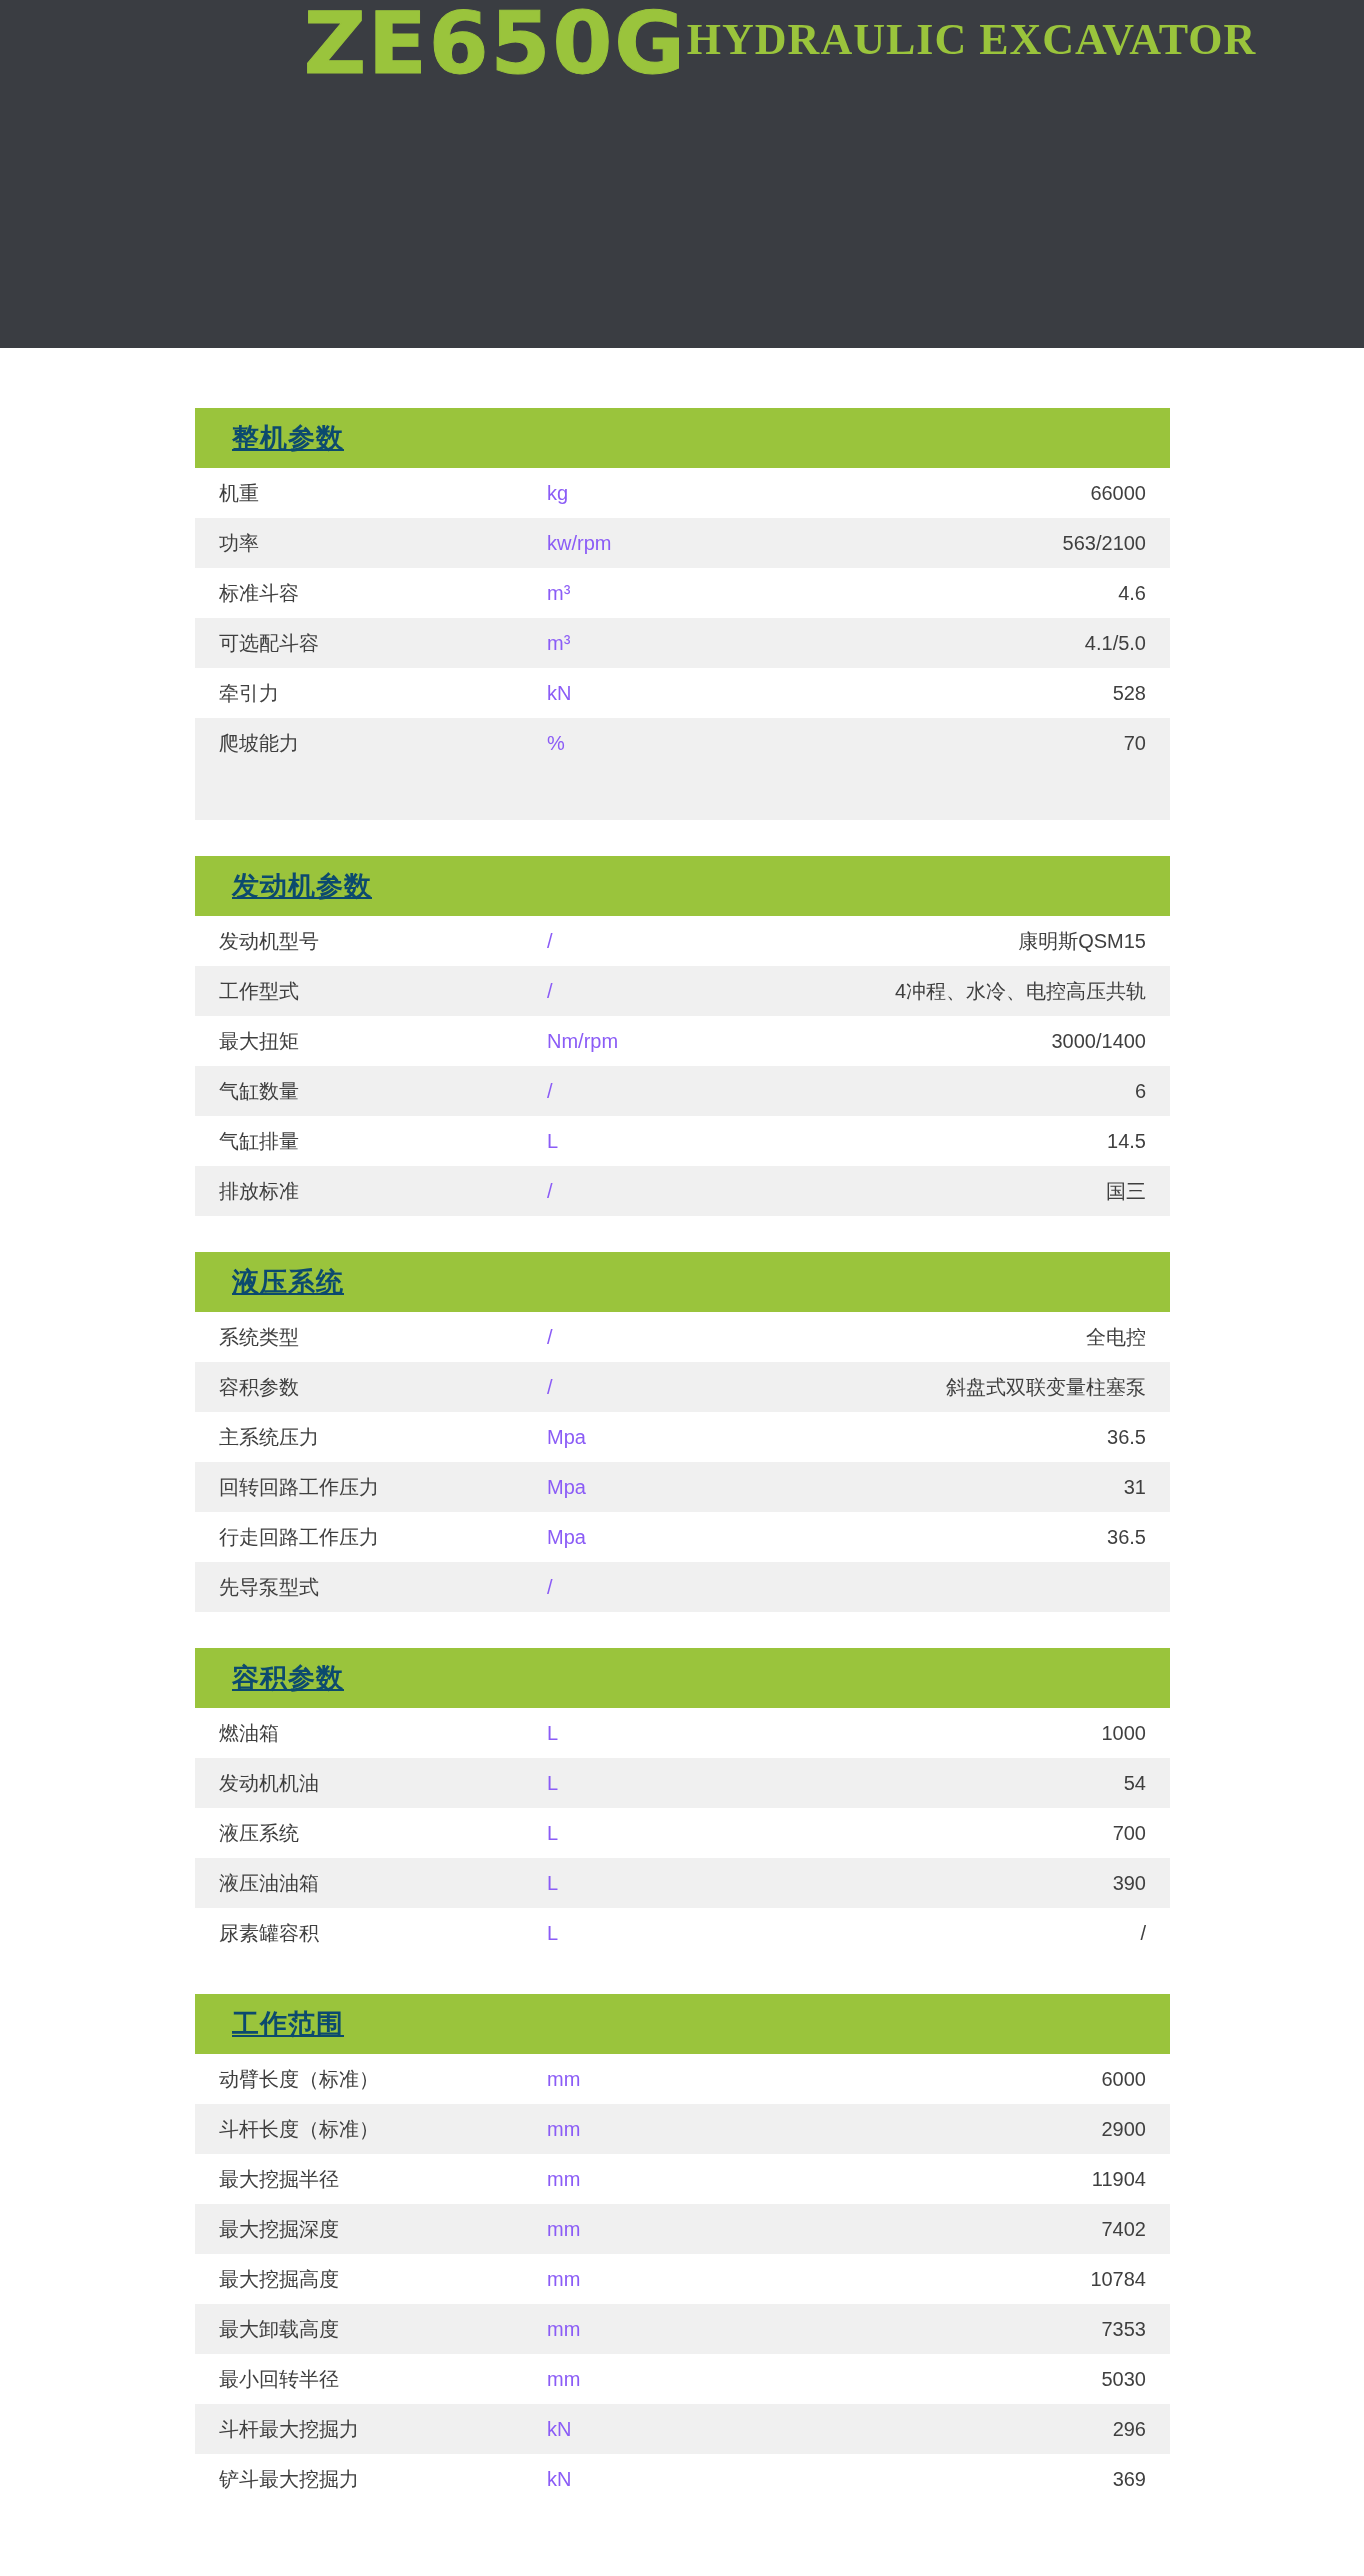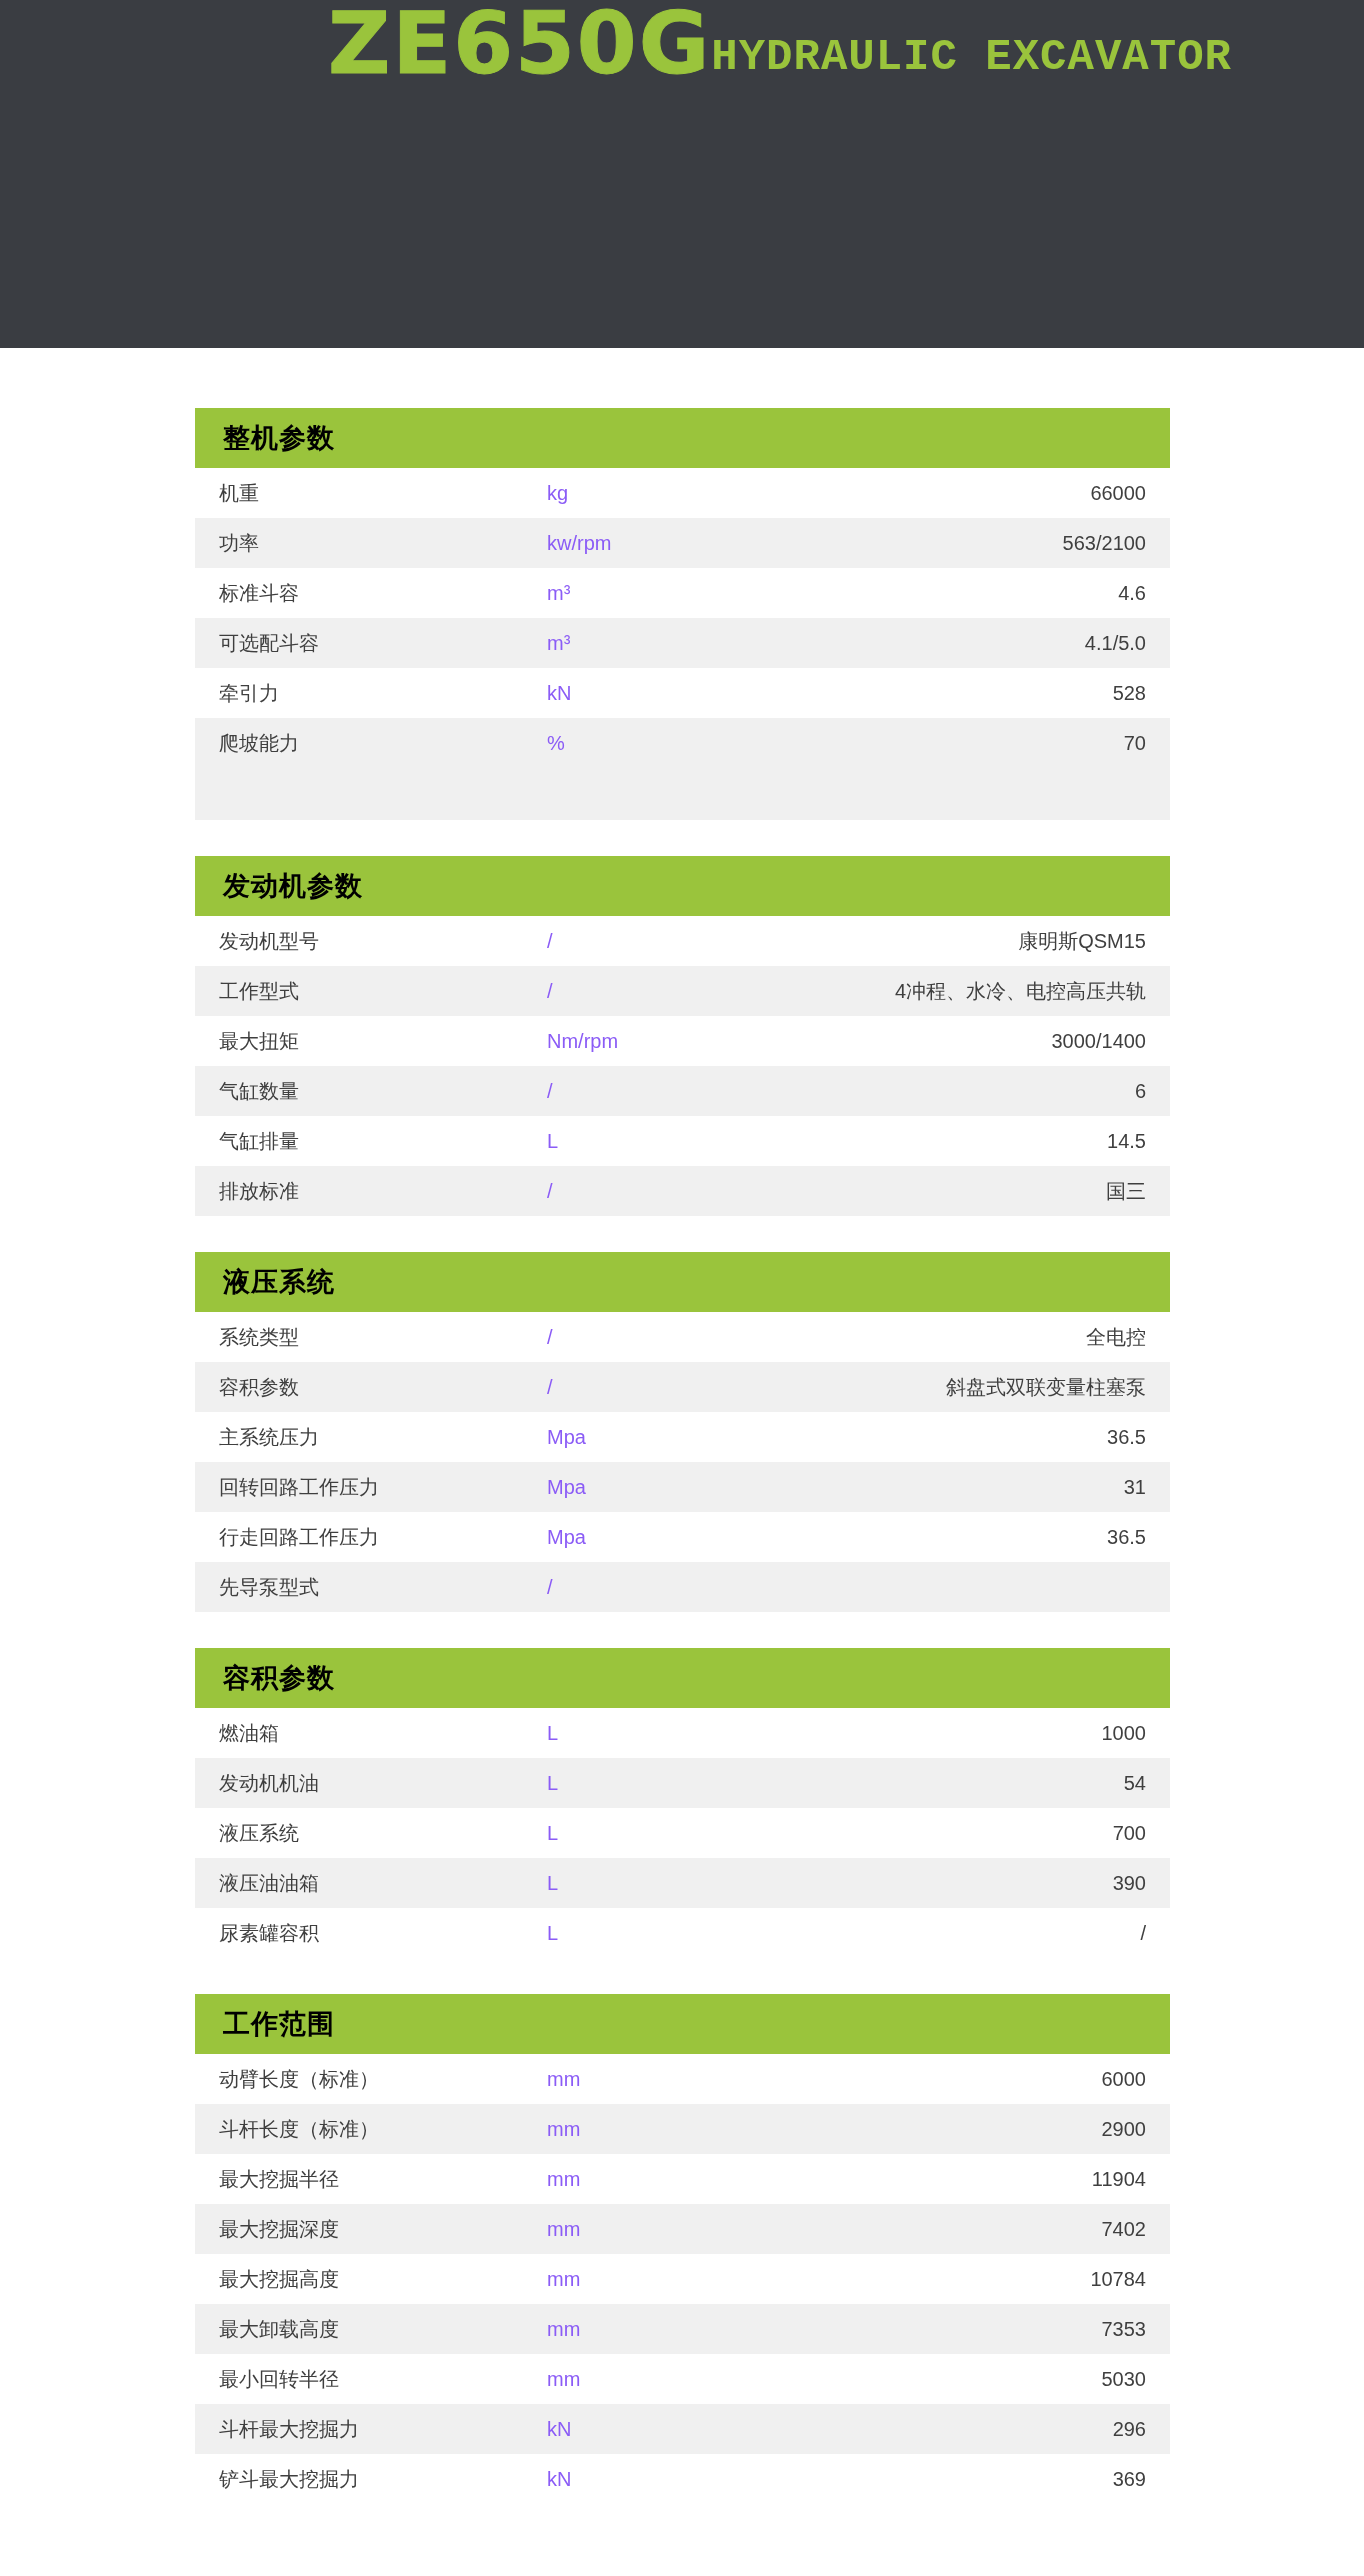--- a/index.html
+++ b/index.html
@@ -31,38 +31,39 @@
     letter-spacing: 2px;
     line-height: 1.0;
     font-family: "DejaVu Sans", sans-serif;
     -webkit-text-stroke: 1px #9ac43c;
   }
   .header-sub {
     color: #9ac43c;
     font-size: 44px;
     font-weight: bold;
     letter-spacing: 1px;
-    margin-top: 32px;
-    font-family: Liberation Mono, monospace;
+    margin-top: 14px;
+    font-family: Liberation Serif, serif;
   }
 
   
   .content {
     padding: 60px 195px 60px 195px;
   }
   .section {
     margin-bottom: 36px;
   }
   .section-head {
     background: #9ac43c;
-    color: #000000;
+    color: #0c4a6e;
     font-size: 27px;
     font-weight: bold;
-    padding: 12px 24px 12px 28px;
+    padding: 12px 24px 12px 37px;
     letter-spacing: 1px;
+    text-decoration: underline;
   }
   .rows { }
   .row {
     display: flex;
     align-items: center;
     height: 50px;
     padding: 0 24px 0 24px;
     font-size: 20px;
     color: #3f3f3f;
   }

